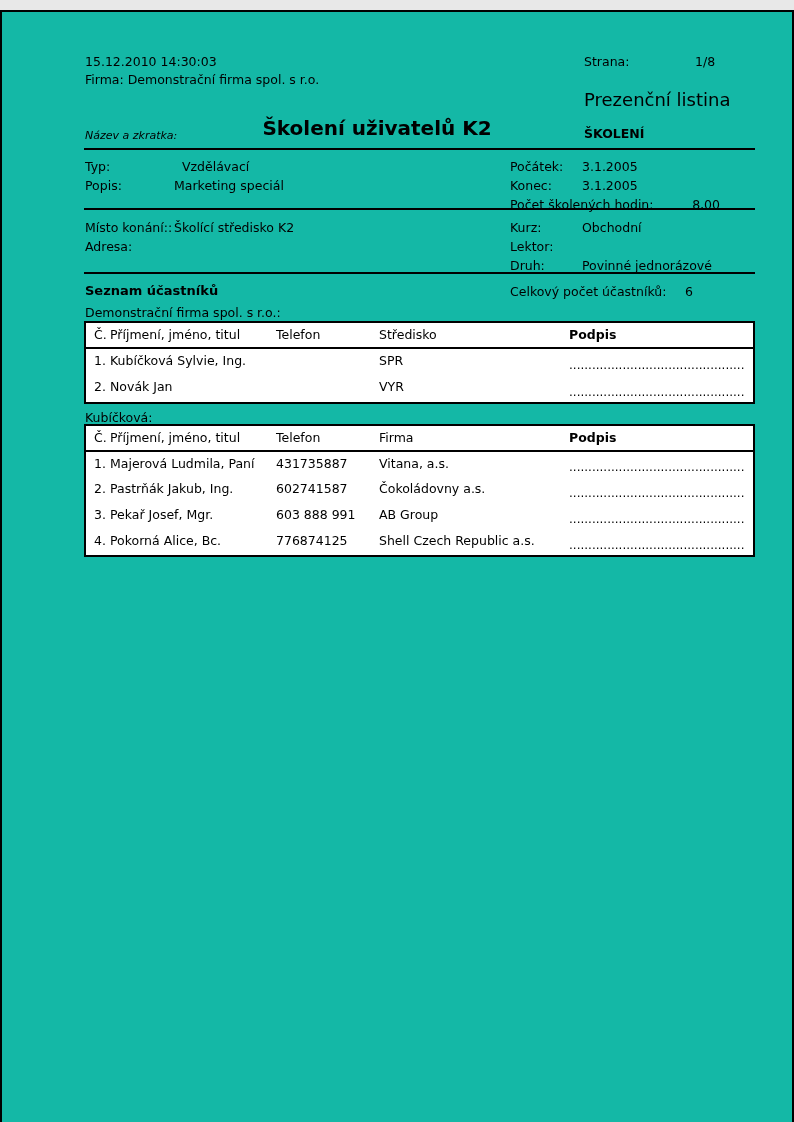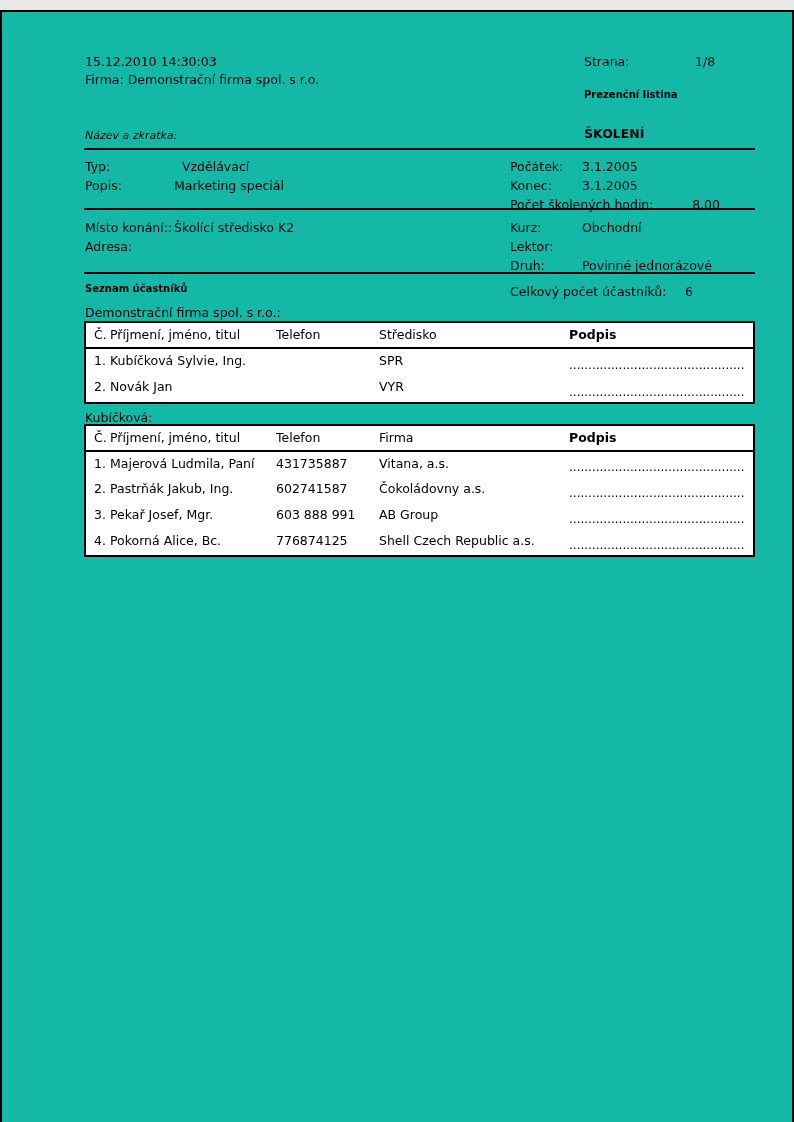--- a/index.html
+++ b/index.html
@@ -12,23 +12,23 @@
     box-sizing:border-box;
     font-family:"DejaVu Sans", "Liberation Sans", sans-serif;
     font-size:12.5px;
     color:#000000;
     overflow:hidden;
   }
   .p { position:absolute; white-space:nowrap; }
   .b { font-weight:bold; }
   .rule { position:absolute; left:82px; width:671px; height:2px; background:#000000; }
   .small { font-size:11px;font-style:italic; }
-  .report-title { font-size:10px; font-weight:bold; }
+  .report-title { font-size:18px; font-weight:normal; }
   .course-title { font-size:20px; font-weight:bold; text-align:center; width:410px; }
-  .section-title { font-size:10px; font-weight:bold; }
+  .section-title { font-size:13px; font-weight:bold; }
 
   .tbl {
     position:absolute; left:82px; width:671px;
     border:2px solid #000000; box-sizing:border-box;
     background:#ffffff;
   }
   .tr { position:relative; }
   .th { border-bottom:2px solid #000000; }
   .c { position:absolute; top:4px; white-space:nowrap; }
   .c-num  { left:8px; }
@@ -47,20 +47,21 @@
 
 <div class="page">
 
   <div class="p" style="left:83px;top:42px">15.12.2010  14:30:03</div>
   <div class="p" style="left:83px;top:60px">Firma: Demonstrační firma spol. s r.o.</div>
   <div class="p" style="left:582px;top:42px">Strana:</div>
   <div class="p" style="left:693px;top:42px">1/8</div>
   <div class="p report-title" style="left:582px;top:77px">Prezenční listina</div>
 
   <div class="p small" style="left:83px;top:117px">Název a zkratka:</div>
+  <div class="p course-title" style="left:170px;top:104px">Školení uživatelů K2</div>
   <div class="p b" style="left:582px;top:114px">ŠKOLENÍ</div>
   <div class="rule" style="top:136px"></div>
 
   <div class="p" style="left:83px;top:147px">Typ:</div>
   <div class="p" style="left:180px;top:147px">Vzdělávací</div>
   <div class="p" style="left:83px;top:166px">Popis:</div>
   <div class="p" style="left:172px;top:166px">Marketing speciál</div>
   <div class="p" style="left:508px;top:147px">Počátek:</div>
   <div class="p" style="left:580px;top:147px">3.1.2005</div>
   <div class="p" style="left:508px;top:166px">Konec:</div>

